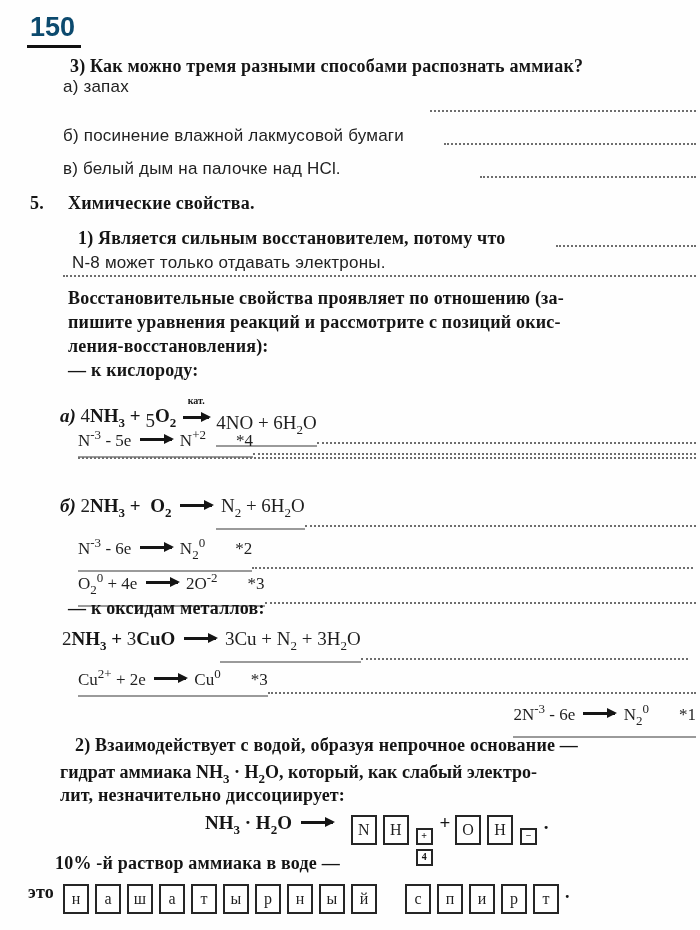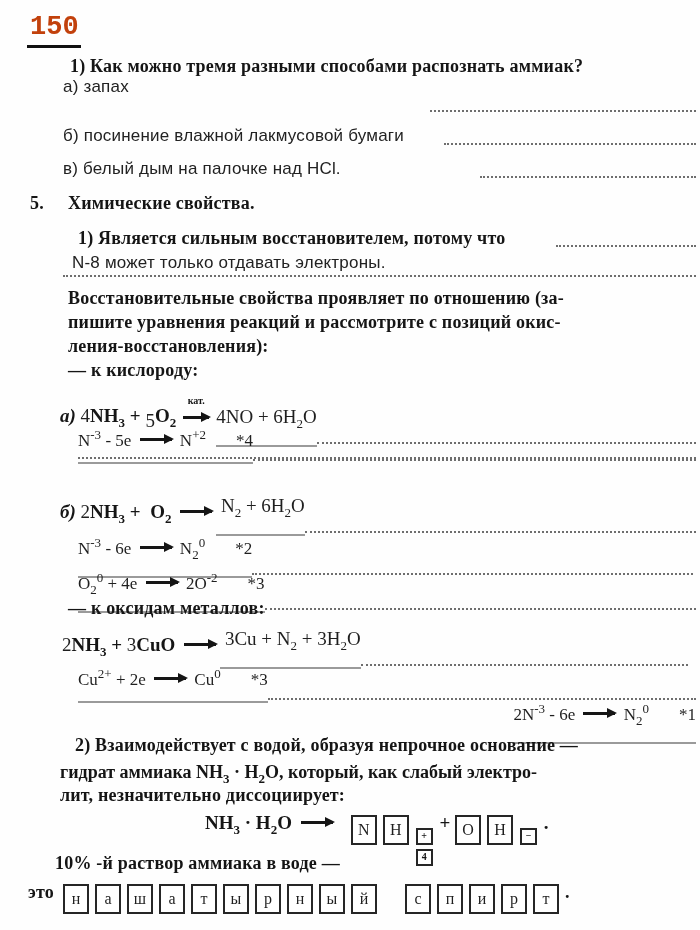--- a/index.html
+++ b/index.html
@@ -6,30 +6,30 @@
   .page{position:relative;width:700px;height:930px;background:#fefefe;overflow:hidden;
         font-family:"Liberation Serif",serif;color:#151515;}
   .abs{position:absolute;}
   
   .printed{font-family:"Liberation Serif",serif;font-weight:700;font-size:18px;
            letter-spacing:0.2px;white-space:pre;}
   
   .answer-sans{font-family:"Liberation Sans",sans-serif;font-weight:400;font-size:17px;
                color:#222;letter-spacing:0.2px;white-space:pre;}
   
-  .pageno{font-family:Liberation Mono, monospace;font-weight:700;font-size:27px;color:#c2410c;}
+  .pageno{font-family:Liberation Sans, sans-serif;font-weight:700;font-size:27px;color:#0c4a6e;}
   .pageno-rule{background:#111;height:3px;}
   
   .hdots{border-bottom:2px dotted #6e6e6e;height:0;}
   
   .frow{display:flex;align-items:flex-end;}
   .fx{font-family:"Liberation Serif",serif;font-size:19px;white-space:pre;line-height:26px;}
   .fx.small{font-size:17px;}
   .dots{flex:1;border-bottom:2px dotted #6e6e6e;margin-bottom:3px;min-width:0;}
-  .ub{border-bottom:2px solid #9a9a9a;padding-bottom:8px;}
+  .ub{border-bottom:2px solid #9a9a9a;padding-bottom:2px;}
   .nb{padding-bottom:4px;}
   
   .s-p{font-weight:700;}
   .s-i{font-weight:700;font-style:italic;}
   .s-w{font-weight:400;color:#1f1f1f;}
   .s-psub{font-weight:700;font-size:13px;vertical-align:-5px;}
   .s-wsub{font-weight:400;font-size:13px;vertical-align:-5px;color:#1f1f1f;}
   .s-wsup{font-weight:400;font-size:13px;vertical-align:7px;color:#1f1f1f;}
   .s-wlow{font-weight:400;vertical-align:-5px;color:#1f1f1f;}
   .s-star{font-weight:400;color:#1f1f1f;margin-left:30px;}
@@ -54,21 +54,21 @@
   .wordgap{display:inline-block;width:22px;}
 </style>
 </head>
 <body>
 
 <div class="page">
 
   <div class="abs pageno" style="left:30px;top:12px;">150</div>
   <div class="abs pageno-rule" style="left:27px;top:45px;width:54px;"></div>
 
-  <div class="abs printed" style="left:70px;top:56px;">1) Как можно тремя разными способами распознать аммиак?</div>
+  <div class="abs printed" style="left:70px;top:56px;">3) Как можно тремя разными способами распознать аммиак?</div>
 
   <div class="abs answer-sans" style="left:63px;top:77px;"><span>а) </span><span>запах</span></div>
   <div class="abs hdots" style="left:430px;top:110px;width:266px;"></div>
 
   <div class="abs answer-sans" style="left:63px;top:126px;"><span>б) </span><span>посинение влажной лакмусовой бумаги</span></div>
   <div class="abs hdots" style="left:444px;top:143px;width:252px;"></div>
 
   <div class="abs answer-sans" style="left:63px;top:159px;"><span>в) </span><span>белый дым на палочке над HCl.</span></div>
   <div class="abs hdots" style="left:480px;top:176px;width:216px;"></div>
 

